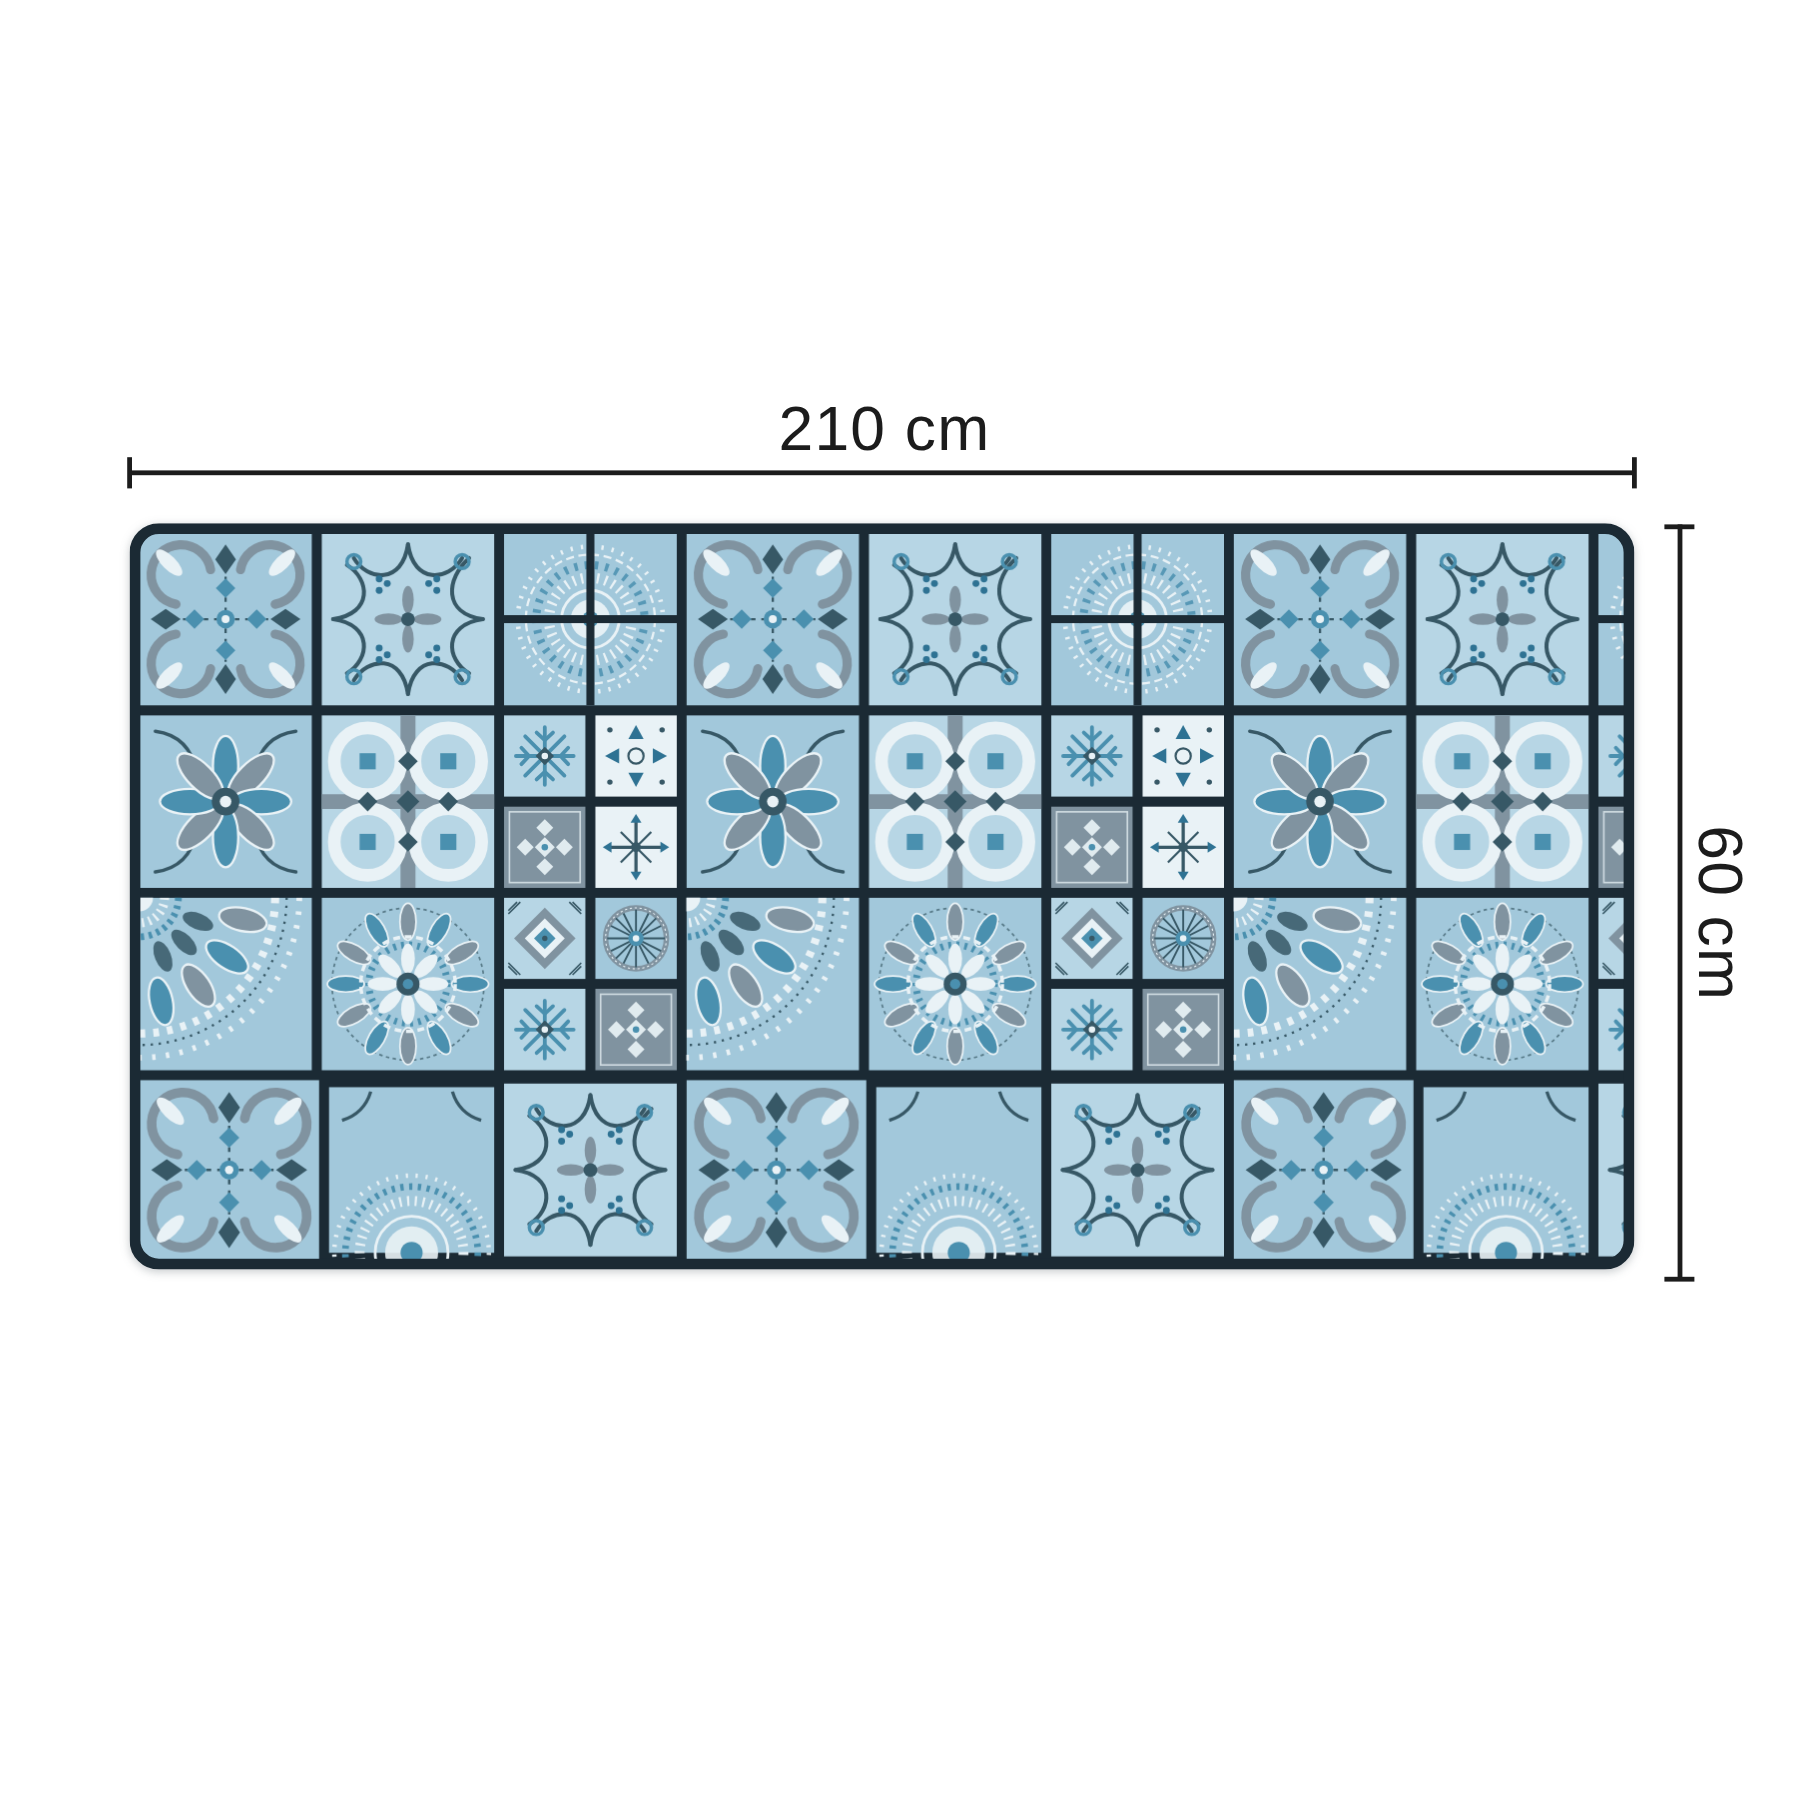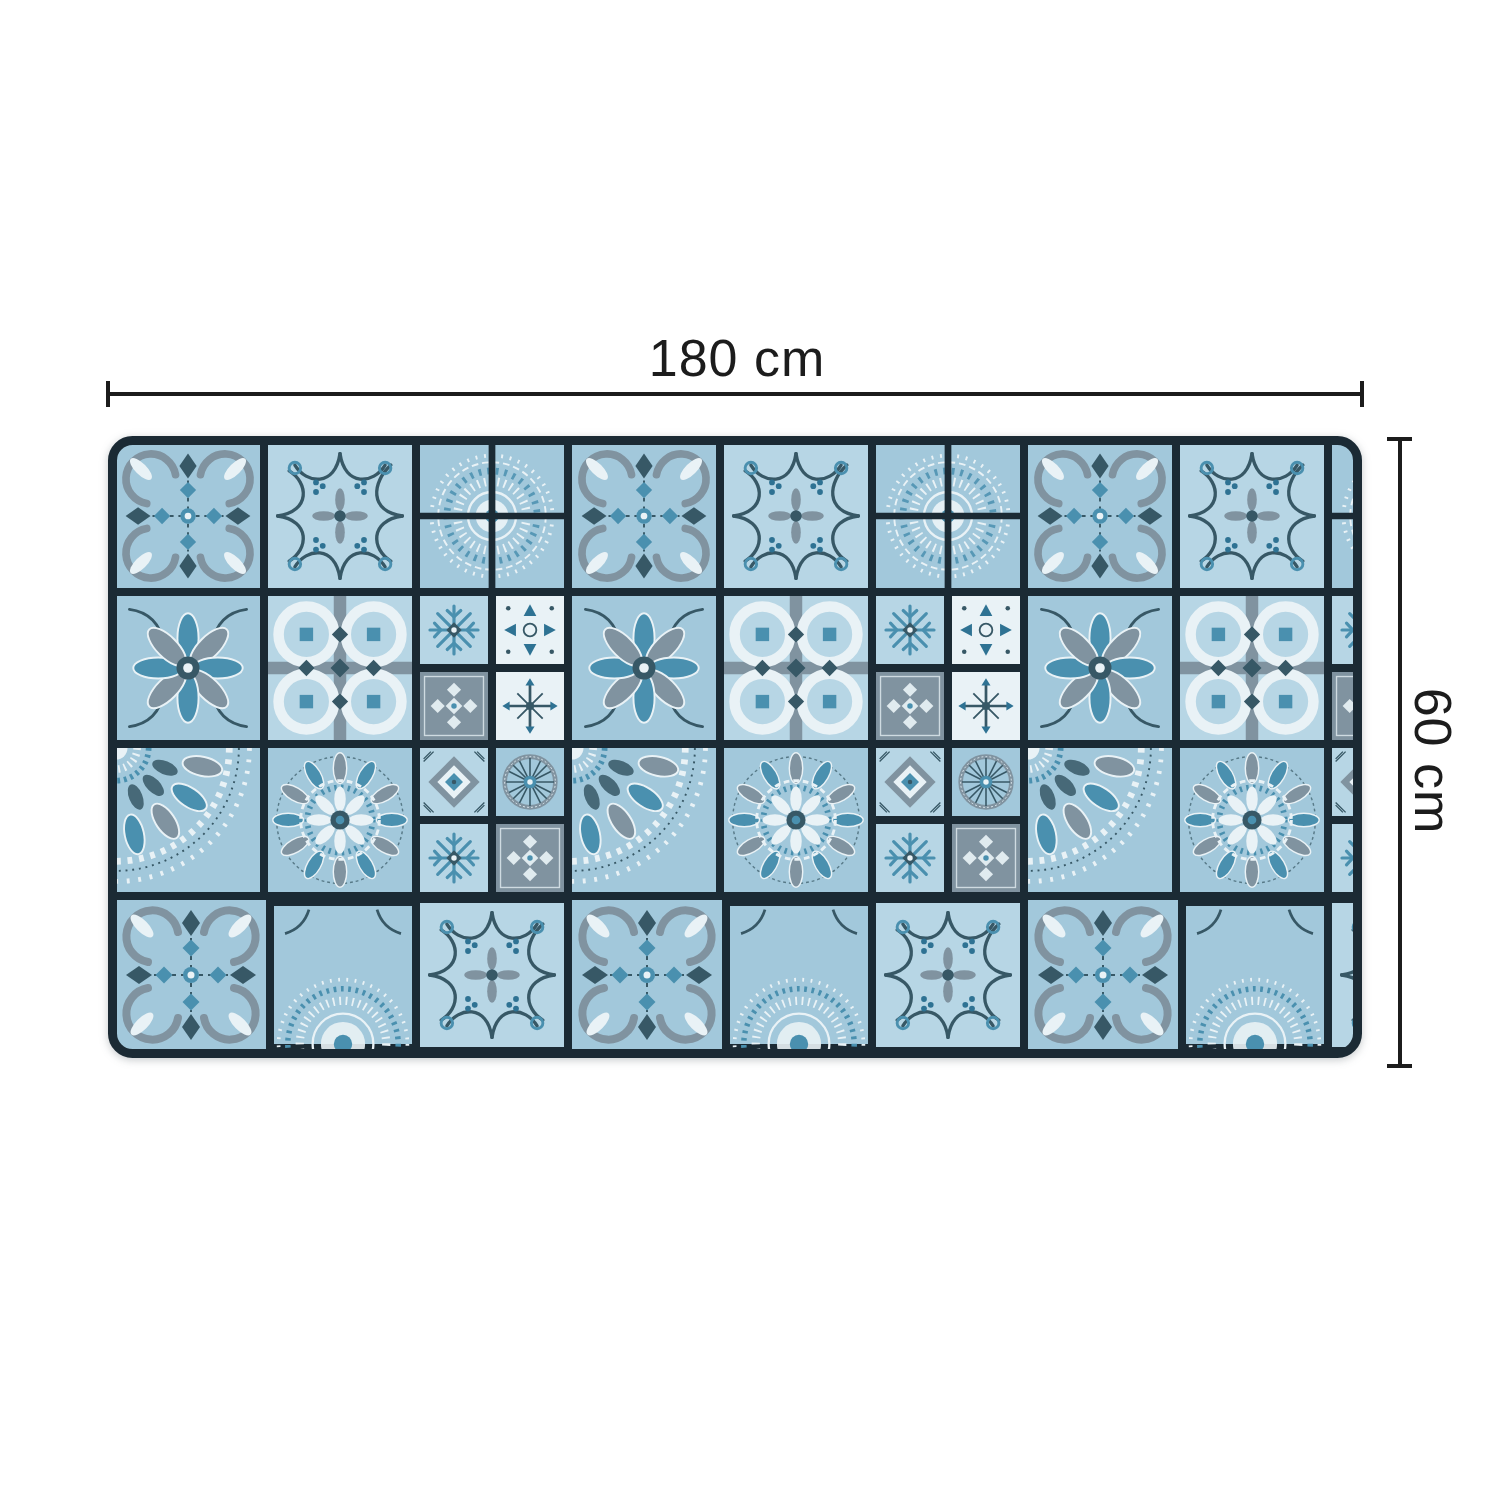--- a/index.html
+++ b/index.html
@@ -25,21 +25,21 @@
   .f-wh{fill:var(--c-white,#e9f2f6)} .f-gr{fill:var(--c-gray,#8093a0)} .f-td{fill:var(--c-dark,#375866)}
   .f-te{fill:var(--c-teal,#4a90af)} .f-te2{fill:var(--c-teal-dark,#2e7293)}
   .s-wh{stroke:var(--c-white,#e9f2f6)} .s-gr{stroke:var(--c-gray,#8093a0)} .s-td{stroke:var(--c-dark,#375866)}
   .s-te{stroke:var(--c-teal,#4a90af)} .s-g{stroke:var(--c-grout,#1b2a34)}
 </style>
 </head>
 <body>
 
 <div class="stage">
 
-  <div class="dim-label dim-label-h">180 cm</div>
+  <div class="dim-label dim-label-h">210 cm</div>
   <div class="hline"></div>
   <div class="tick tick-v t-left"></div>
   <div class="tick tick-v t-right"></div>
 
   <div class="vline"></div>
   <div class="tick tick-h t-top"></div>
   <div class="tick tick-h t-bottom"></div>
   <div class="dim-label dim-label-v">60 cm</div>
 
   <figure class="mat">

